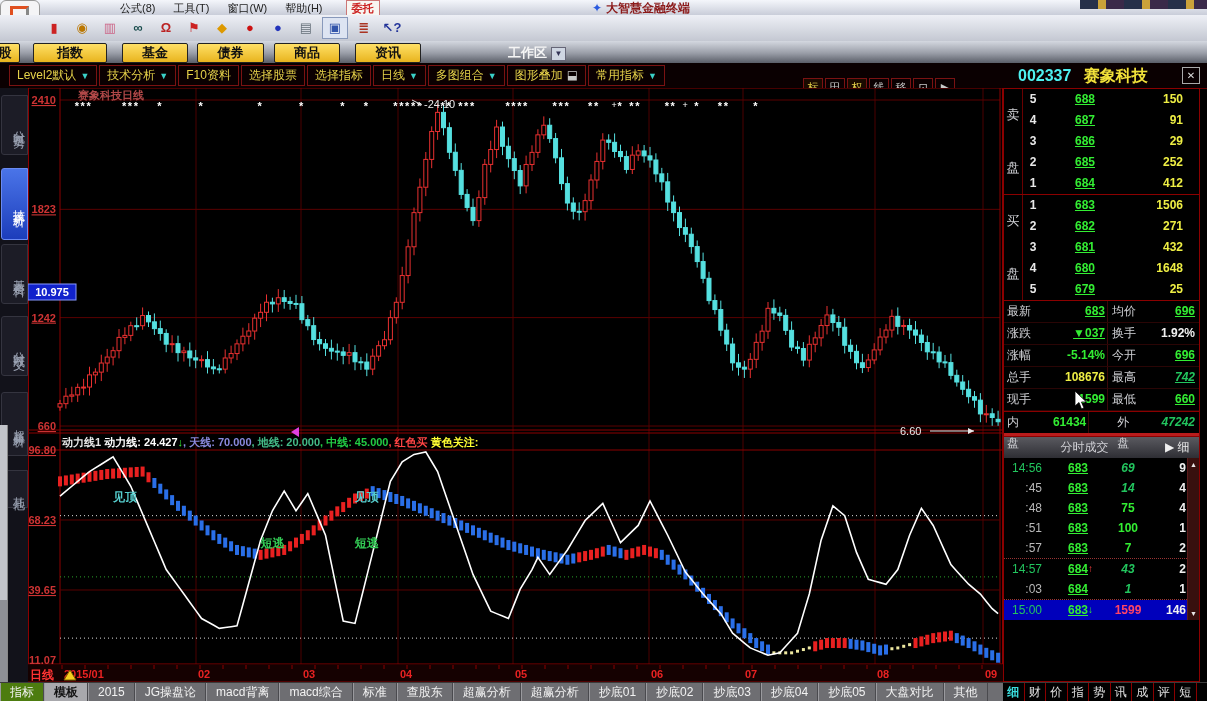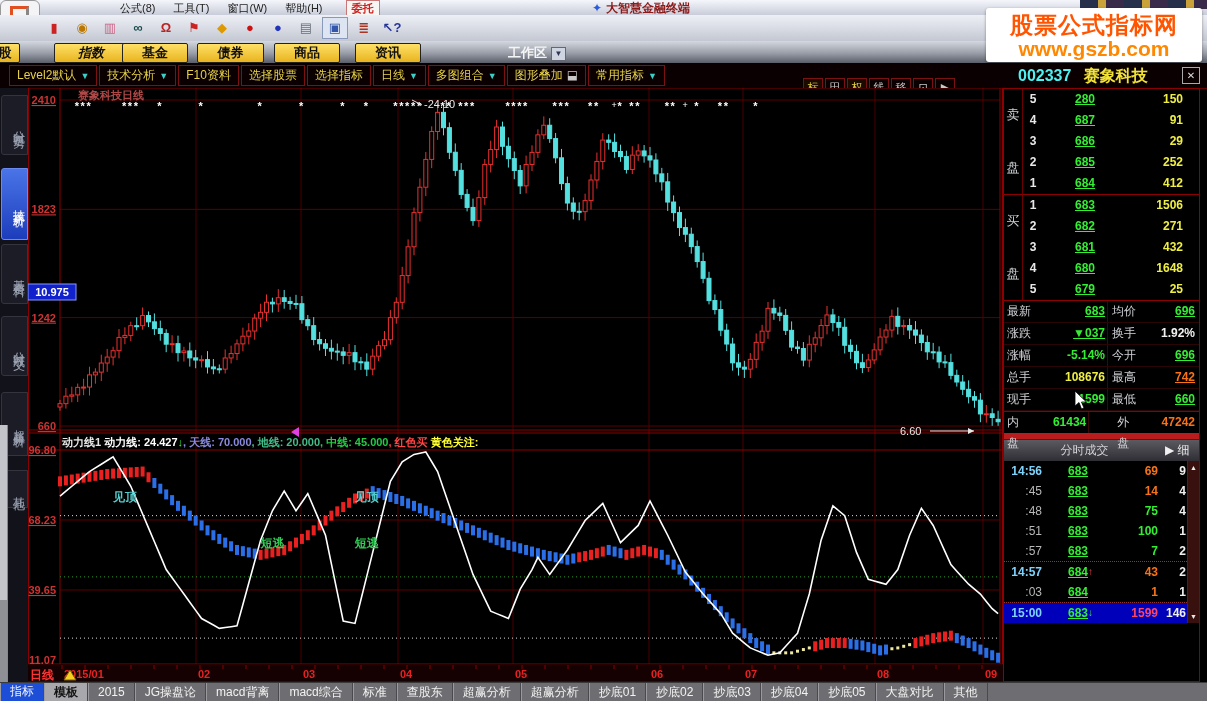--- a/index.html
+++ b/index.html
@@ -50,42 +50,42 @@
   .bkrows{flex:1;}
   .bkrow{display:flex;height:21px;line-height:21px;}
   .bkrow .lvl{width:20px;text-align:center;color:#e8e8e8;font-weight:bold;}
   .bkrow .prc{width:52px;text-align:right;color:#33ee33;font-weight:bold;text-decoration:underline;}
   .bkrow .vol{flex:1;text-align:right;padding-right:16px;color:#eeee44;font-weight:bold;}
   .strow{display:flex;height:21px;line-height:21px;border-bottom:1px solid #2a0505;}
   .strow .lb{width:36px;color:#cfd0d4;padding-left:3px;}
   .strow .vl{width:62px;text-align:right;font-weight:bold;padding-right:2px;border-right:1px solid #3a0808;}
   .strow .lb2{width:36px;color:#cfd0d4;padding-left:4px;}
   .strow .vl2{flex:1;text-align:right;font-weight:bold;padding-right:4px;}
-  .c-g{color:#33ee33;} .c-r{color:#f97316;} .c-y{color:#eeee44;} .c-c{color:#44ffff;}
+  .c-g{color:#33ee33;} .c-r{color:#22c55e;font-style:italic;} .c-y{color:#eeee44;} .c-c{color:#44ffff;}
   .c-w{color:#f0f0f0;} .c-m{color:#ff4466;} .und{text-decoration:underline;}
   #tickhdr{height:21px;line-height:21px;background:linear-gradient(#5a5a60,#2e2e34);color:#cfcfd4;display:flex;border-top:1px solid #8b0000;}
   #tickhdr .ttl{flex:1;text-align:center;}
   #tickhdr .tg{width:34px;color:#f0f0f0;}
   #ticks{position:relative;}
   .tkrow{display:flex;height:20px;line-height:20px;padding-right:11px;}
-  .tkrow .tm{width:38px;text-align:right;color:#7dd3fc;font-weight:bold;}
+  .tkrow .tm{width:38px;text-align:right;color:#22c55e;font-weight:normal;}
   .tkrow .tm.dim{color:#b8b8b8;font-weight:normal;}
   .tkrow .pr{width:46px;text-align:right;color:#33ee33;font-weight:bold;text-decoration:underline;}
   .tkrow .ar{width:10px;font-size:10px;font-weight:bold;}
-  .tkrow .vv{flex:1;text-align:right;font-weight:bold;}
+  .tkrow .vv{flex:1;text-align:center;font-weight:bold;}
   .tkrow .nn{width:28px;text-align:right;color:#f0f0f0;font-weight:bold;padding-right:2px;}
   .tkrow.hl{background:#0000bb;}
   .tkrow.dot{border-bottom:1px dotted #993333;}
   #tkscroll{position:absolute;right:0;top:0;width:11px;height:100%;background:#38100e;border-left:1px solid #5a1a1a;}
   #tkscroll .sa{position:absolute;left:0;width:11px;height:11px;color:#e8e8e8;font-size:7px;text-align:center;line-height:11px;}
   
   #bottombar{left:0;top:682px;width:1207px;height:19px;background:#6e6e72;border-top:1px solid #3a3a3a;}
   .btab{display:inline-block;height:18px;line-height:18px;padding:0 9px;font-size:12px;color:#f2f2f2;
         border-right:1px solid #4a4a4e;border-left:1px solid #9a9a9e;vertical-align:top;white-space:nowrap;}
-  .btab.dark{background:#1d4ed8;font-family:Liberation Mono, monospace;}
+  .btab.dark{background:#4d7c0f;}
   .btab.pressed{background:#a8a8ac;color:#141414;font-weight:bold;}
   #rtabs{position:absolute;left:1003px;top:0;width:204px;height:19px;background:#000;}
   .rtab{display:inline-block;width:20.5px;height:18px;line-height:18px;text-align:center;color:#e0e0e0;font-size:12px;border-right:1px solid #8b0000;vertical-align:top;}
   .rtab.active{color:#3adddd;font-weight:bold;}
   
   #wm{left:986px;top:8px;width:216px;height:54px;background:#fff;border-radius:3px;text-align:center;box-shadow:0 1px 3px rgba(0,0,0,.4);}
   #wm .l1{font-size:23px;font-weight:bold;color:#ff5500;letter-spacing:1px;margin-top:2px;}
   #wm .l2{font-size:21px;font-weight:bold;color:#ff8800;margin-top:-4px;}
   #topsliver{left:1080px;top:0;width:127px;height:9px;background:repeating-linear-gradient(90deg,#26304a 0 18px,#caa23a 18px 26px,#3a2a4a 26px 44px);}
   .edgebar{left:0;width:7px;background:#c2c4ca;border-right:1px solid #888;}
@@ -104,21 +104,21 @@
       <div class="g"></div>
     </div>
 
   <div id="iconbar" class="abs">
     <span style="display:inline-block;width:40px;"></span><span id="tbicons"><span class="tbicon" style="color: rgb(204, 34, 34);">▮</span><span class="tbicon" style="color: rgb(187, 119, 0);">◉</span><span class="tbicon" style="color: rgb(204, 102, 136);">▥</span><span class="tbicon" style="color: rgb(26, 77, 77);">∞</span><span class="tbicon" style="color: rgb(187, 34, 34);">Ω</span><span class="tbicon" style="color: rgb(204, 34, 34);">⚑</span><span class="tbicon" style="color: rgb(221, 153, 0);">◆</span><span class="tbicon" style="color: rgb(204, 17, 17);">●</span><span class="tbicon" style="color: rgb(34, 51, 187);">●</span><span class="tbicon" style="color: rgb(102, 112, 122);">▤</span><span class="tbicon pressed" style="color: rgb(51, 85, 170);">▣</span><span class="tbicon" style="color: rgb(170, 51, 34);">≣</span><span class="tbicon" style="color: rgb(34, 51, 153);">↖?</span></span>
   </div>
 
   <div id="navbar" class="abs">
     <div class="ybtn" style="left:-10px;width:28px;">股</div>
     <div id="navbtns">
-        <div class="ybtn" style="left: 54px; width: 72px; font-style: italic;">指数</div>
+        <div class="ybtn" style="left: 33px; width: 72px;">指数</div>
         <div class="ybtn" style="left: 122px; width: 64px;">基金</div>
         <div class="ybtn" style="left: 197px; width: 65px;">债券</div>
         <div class="ybtn" style="left: 274px; width: 64px;">商品</div>
         <div class="ybtn" style="left: 355px; width: 64px;">资讯</div>
       </div>
     <div id="workspace"><span>工作区</span><span class="dd">▼</span></div>
   </div>
 
   <div id="charttb" class="abs">
     <span style="display:inline-block;width:8px;"></span><span id="ctbitems"><span class="ctb-item">Level2默认<span class="arr">▼</span></span><span class="ctb-item">技术分析<span class="arr">▼</span></span><span class="ctb-item">F10资料</span><span class="ctb-item">选择股票</span><span class="ctb-item">选择指标</span><span class="ctb-item">日线<span class="arr">▼</span></span><span class="ctb-item">多图组合<span class="arr">▼</span></span><span class="ctb-item">图形叠加<span class="lock">⬓</span></span><span class="ctb-item">常用指标<span class="arr">▼</span></span></span>
@@ -774,21 +774,21 @@
 
   <div id="rpanel" class="abs">
     <div class="book" style="border-bottom:1px solid #8b0000;">
       <div class="bklabel" id="selllab">
           <div>卖</div>
           <div>盘</div>
         </div>
       <div class="bkrows" id="sellrows">
           <div class="bkrow">
             <span class="lvl">5</span>
-            <span class="prc">280</span>
+            <span class="prc">688</span>
             <span class="vol">150</span>
           </div>
           <div class="bkrow">
             <span class="lvl">4</span>
             <span class="prc">687</span>
             <span class="vol">91</span>
           </div>
           <div class="bkrow">
             <span class="lvl">3</span>
             <span class="prc">686</span>
@@ -864,21 +864,21 @@
           <span class="lb2">最高</span>
           <span class="vl2 c-r und">742</span>
         </div>
         <div class="strow">
           <span class="lb">现手</span>
           <span class="vl c-g">1599</span>
           <span class="lb2">最低</span>
           <span class="vl2 c-g und">660</span>
         </div>
       </div>
-    <div class="strow" style="border-bottom:6px solid #b91c1c;border-top:1px solid #8b0000;gap:24px;">
+    <div class="strow" style="border-bottom:3px solid #b91c1c;border-top:1px solid #8b0000;gap:24px;">
       <div class="lb">内盘</div>
       <div class="vl c-g">61434</div>
       <div class="lb2">外盘</div>
       <div class="vl2 c-r">47242</div>
     </div>
     <div id="tickhdr">
       <span class="ttl">分时成交</span>
       <span class="tg"><span>▶</span> <span>细</span></span>
     </div>
     <div id="ticks">
@@ -941,27 +941,24 @@
         </div>
         <div id="tkscroll">
         <span class="sa" style="top:1px;">▲</span>
         <span class="sa" style="bottom:1px;">▼</span>
       </div>
       </div>
   </div>
 
   <div id="bottombar" class="abs">
     <span id="btabs"><span class="btab dark">指标</span><span class="btab pressed">模板</span><span class="btab">2015</span><span class="btab">JG操盘论</span><span class="btab">macd背离</span><span class="btab">macd综合</span><span class="btab">标准</span><span class="btab">查股东</span><span class="btab">超赢分析</span><span class="btab">超赢分析</span><span class="btab">抄底01</span><span class="btab">抄底02</span><span class="btab">抄底03</span><span class="btab">抄底04</span><span class="btab">抄底05</span><span class="btab">大盘对比</span><span class="btab">其他</span></span>
+    <span id="rtabs"><span class="rtab active">细</span><span class="rtab">财</span><span class="rtab">价</span><span class="rtab">指</span><span class="rtab">势</span><span class="rtab">讯</span><span class="rtab">成</span><span class="rtab">评</span><span class="rtab">短</span></span>
   </div>
 
   <div class="abs edgebar" style="top:425px;height:175px;"></div>
   <div class="abs edgebar" style="top:600px;height:82px;background:#8e9096;"></div>
 
   <div id="topsliver" class="abs"></div>
-  <div id="wm" class="abs">
-    <div class="l1">股票公式指标网</div>
-    <div class="l2">www.gszb.com</div>
-  </div>
 
   <svg class="abs" style="left:1074px;top:391px;" width="16" height="20">
     <path d="M1,0 L1,15 L5,11.5 L7.5,18 L10,17 L7.5,11 L12.5,11 Z" fill="#fff" stroke="#000" stroke-width="0.8"></path>
   </svg>
 </div>
 
 </body></html>

